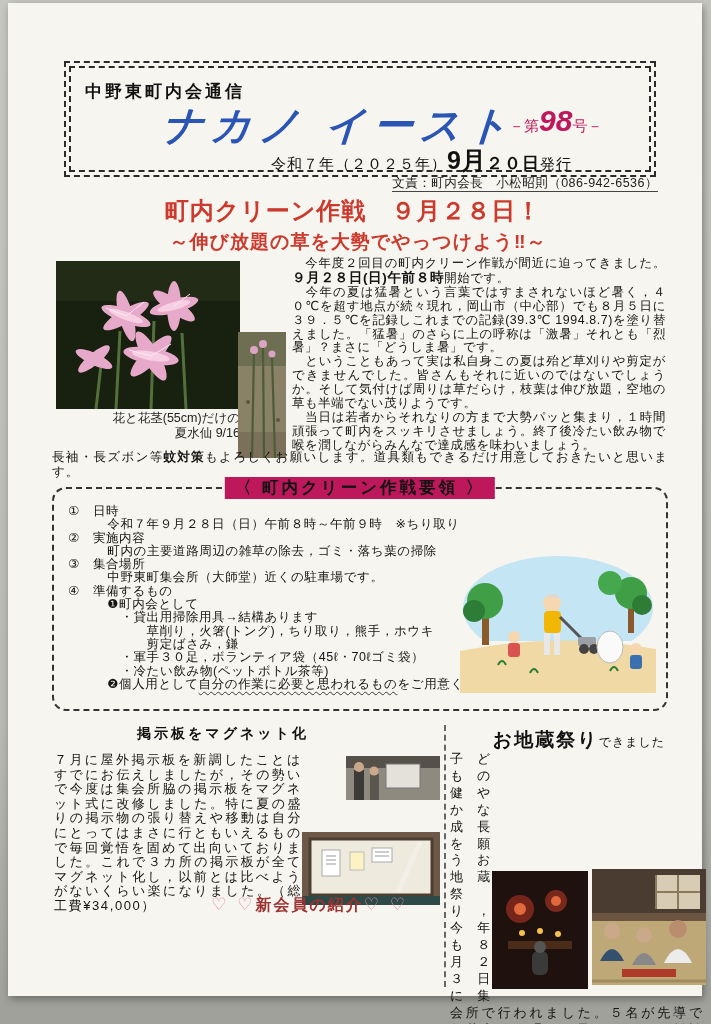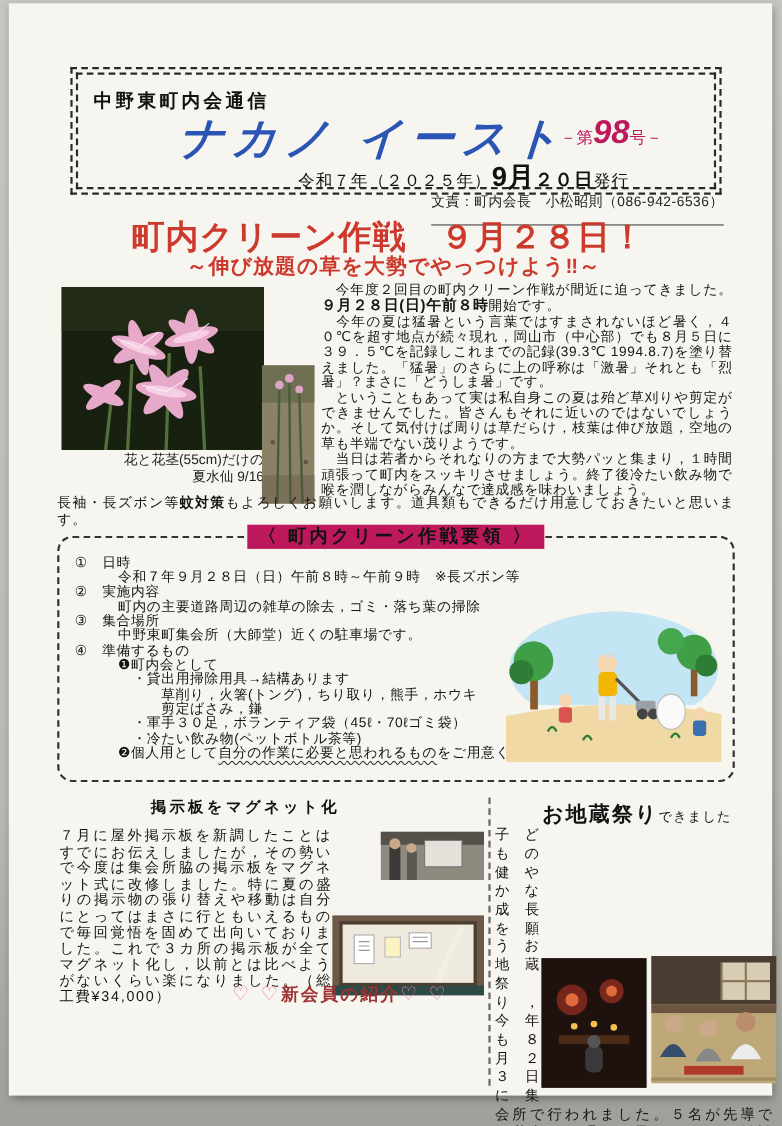--- a/index.html
+++ b/index.html
@@ -30,25 +30,25 @@
     color:#2b55b4;font-style:italic;transform:skewX(-4deg);white-space:nowrap;
   }
   .issue{left:438px;top:36px;font-size:15px;color:#be185d;white-space:nowrap;}
   .issue .no{font-size:30px;font-weight:bold;font-style:italic;}
   .date-line{left:200px;top:76px;font-size:15px;color:#111;white-space:nowrap;letter-spacing:1px;}
   .date-line .m{font-size:25px;font-weight:bold;letter-spacing:0;}
   .date-line .d{font-size:17px;font-weight:bold;}
   .credit{
     left:0;top:172px;width:650px;text-align:right;font-size:12.5px;letter-spacing:.5px;color:#222;
   }
-  .credit span{border-bottom:1px solid #444;padding-bottom:14px;}
+  .credit span{border-bottom:1px solid #444;padding-bottom:1px;}
   
   .lead-title{
     left:40px;top:192px;width:610px;text-align:center;
-    color:#cc392d;font-size:30px;font-weight:bold;letter-spacing:1px;white-space:nowrap;
+    color:#cc392d;font-size:24px;font-weight:bold;letter-spacing:1px;white-space:nowrap;
   }
   .lead-sub{
     left:40px;top:226px;width:620px;text-align:center;
     color:#cc392d;font-size:19px;font-weight:bold;letter-spacing:1px;white-space:nowrap;
   }
   .flower-photo{left:48px;top:258px;width:184px;height:148px;background:#18200f;}
   .flower-cap{left:48px;top:408px;width:184px;text-align:right;font-size:12.5px;line-height:15px;color:#222;}
   .stems-photo{left:230px;top:329px;width:48px;height:126px;}
   .lead-text{
     left:242px;top:254px;width:416px;
@@ -175,21 +175,21 @@
     <p>　今年の夏は猛暑という言葉ではすまされないほど暑く，４０℃を超す地点が続々現れ，岡山市（中心部）でも８月５日に３９．５℃を記録しこれまでの記録(39.3℃ 1994.8.7)を塗り替えました。「猛暑」のさらに上の呼称は「激暑」それとも「烈暑」？まさに「どうしま暑」です。</p>
     <p>　ということもあって実は私自身この夏は殆ど草刈りや剪定ができませんでした。皆さんもそれに近いのではないでしょうか。そして気付けば周りは草だらけ，枝葉は伸び放題，空地の草も半端でない茂りようです。</p>
     <p>　当日は若者からそれなりの方まで大勢パッと集まり，１時間頑張って町内をスッキリさせましょう。終了後冷たい飲み物で喉を潤しながらみんなで達成感を味わいましょう。</p>
   </div>
   <div class="abs lead-p5"><span>長袖・長ズボン等</span><b>蚊対策</b><span>もよろしくお願いします。道具類もできるだけ用意しておきたいと思います。</span></div>
 
   <div class="abs plan-box">
     <div class="plan-title">〈 町内クリーン作戦要領 〉</div>
     <div class="plan-lines">
       <div>①　日時</div>
-      <div>　　　令和７年９月２８日（日）午前８時～午前９時　※長ズボン等</div>
+      <div>　　　令和７年９月２８日（日）午前８時～午前９時　※ちり取り</div>
       <div>②　実施内容</div>
       <div>　　　町内の主要道路周辺の雑草の除去，ゴミ・落ち葉の掃除</div>
       <div>③　集合場所</div>
       <div>　　　中野東町集会所（大師堂）近くの駐車場です。</div>
       <div>④　準備するもの</div>
       <div>　　　❶町内会として</div>
       <div>　　　　・貸出用掃除用具→結構あります</div>
       <div>　　　　　　草削り，火箸(トング)，ちり取り，熊手，ホウキ</div>
       <div>　　　　　　剪定ばさみ，鎌</div>
       <div>　　　　・軍手３０足，ボランティア袋（45ℓ・70ℓゴミ袋）</div>

